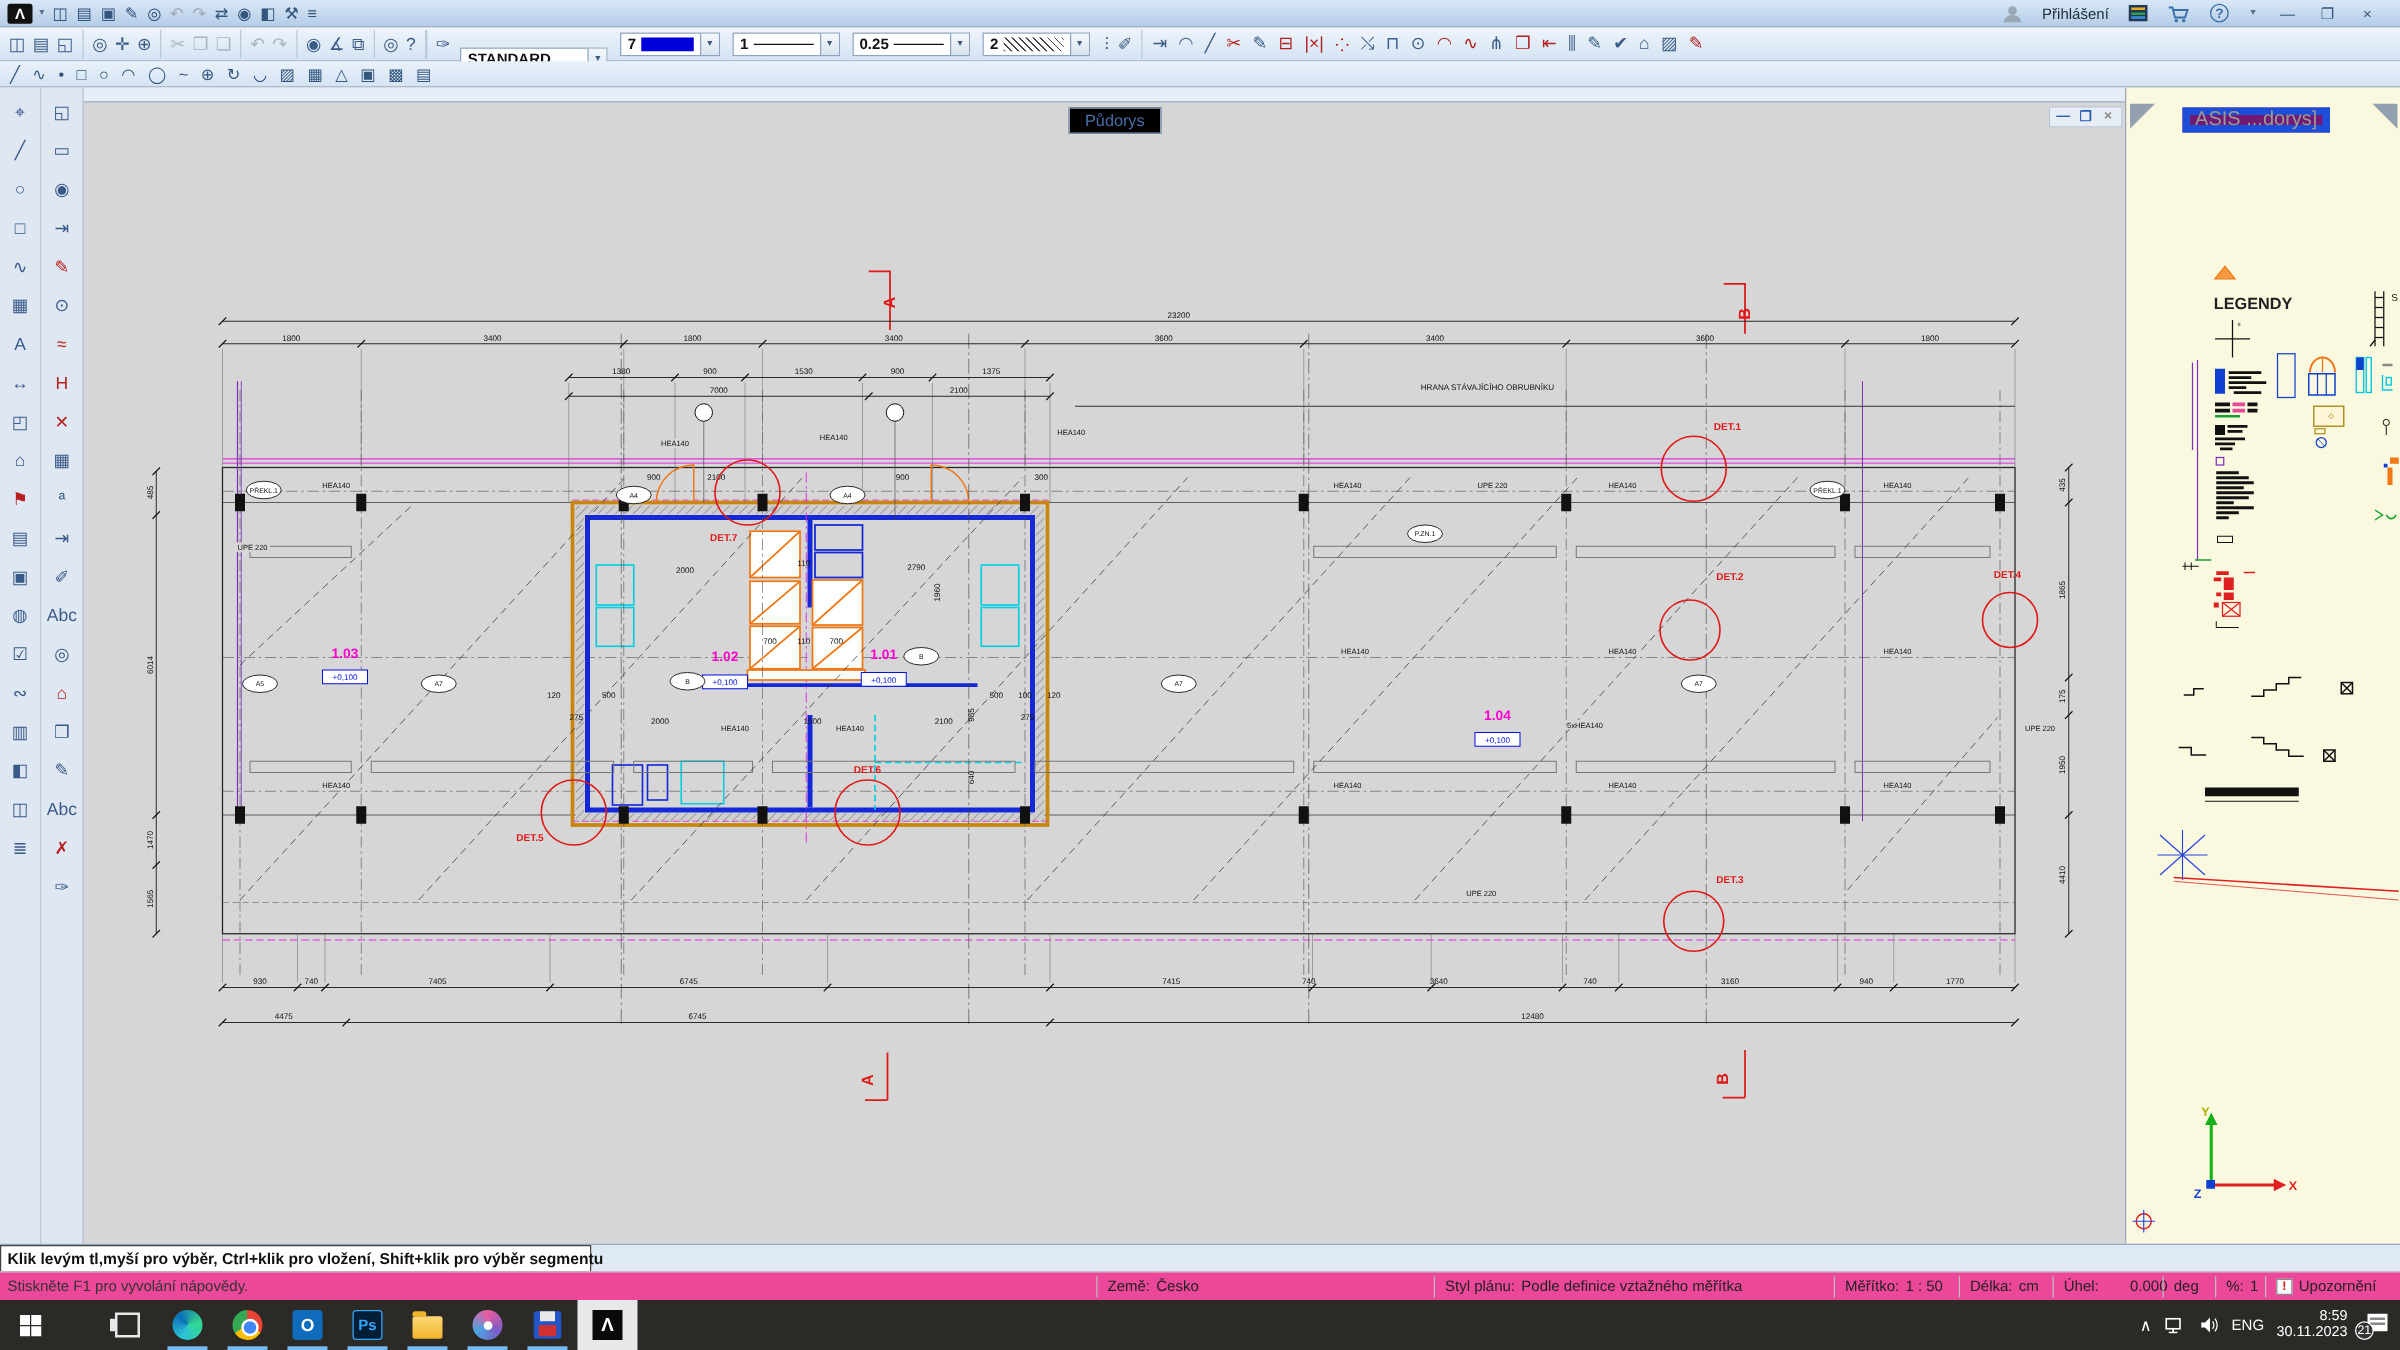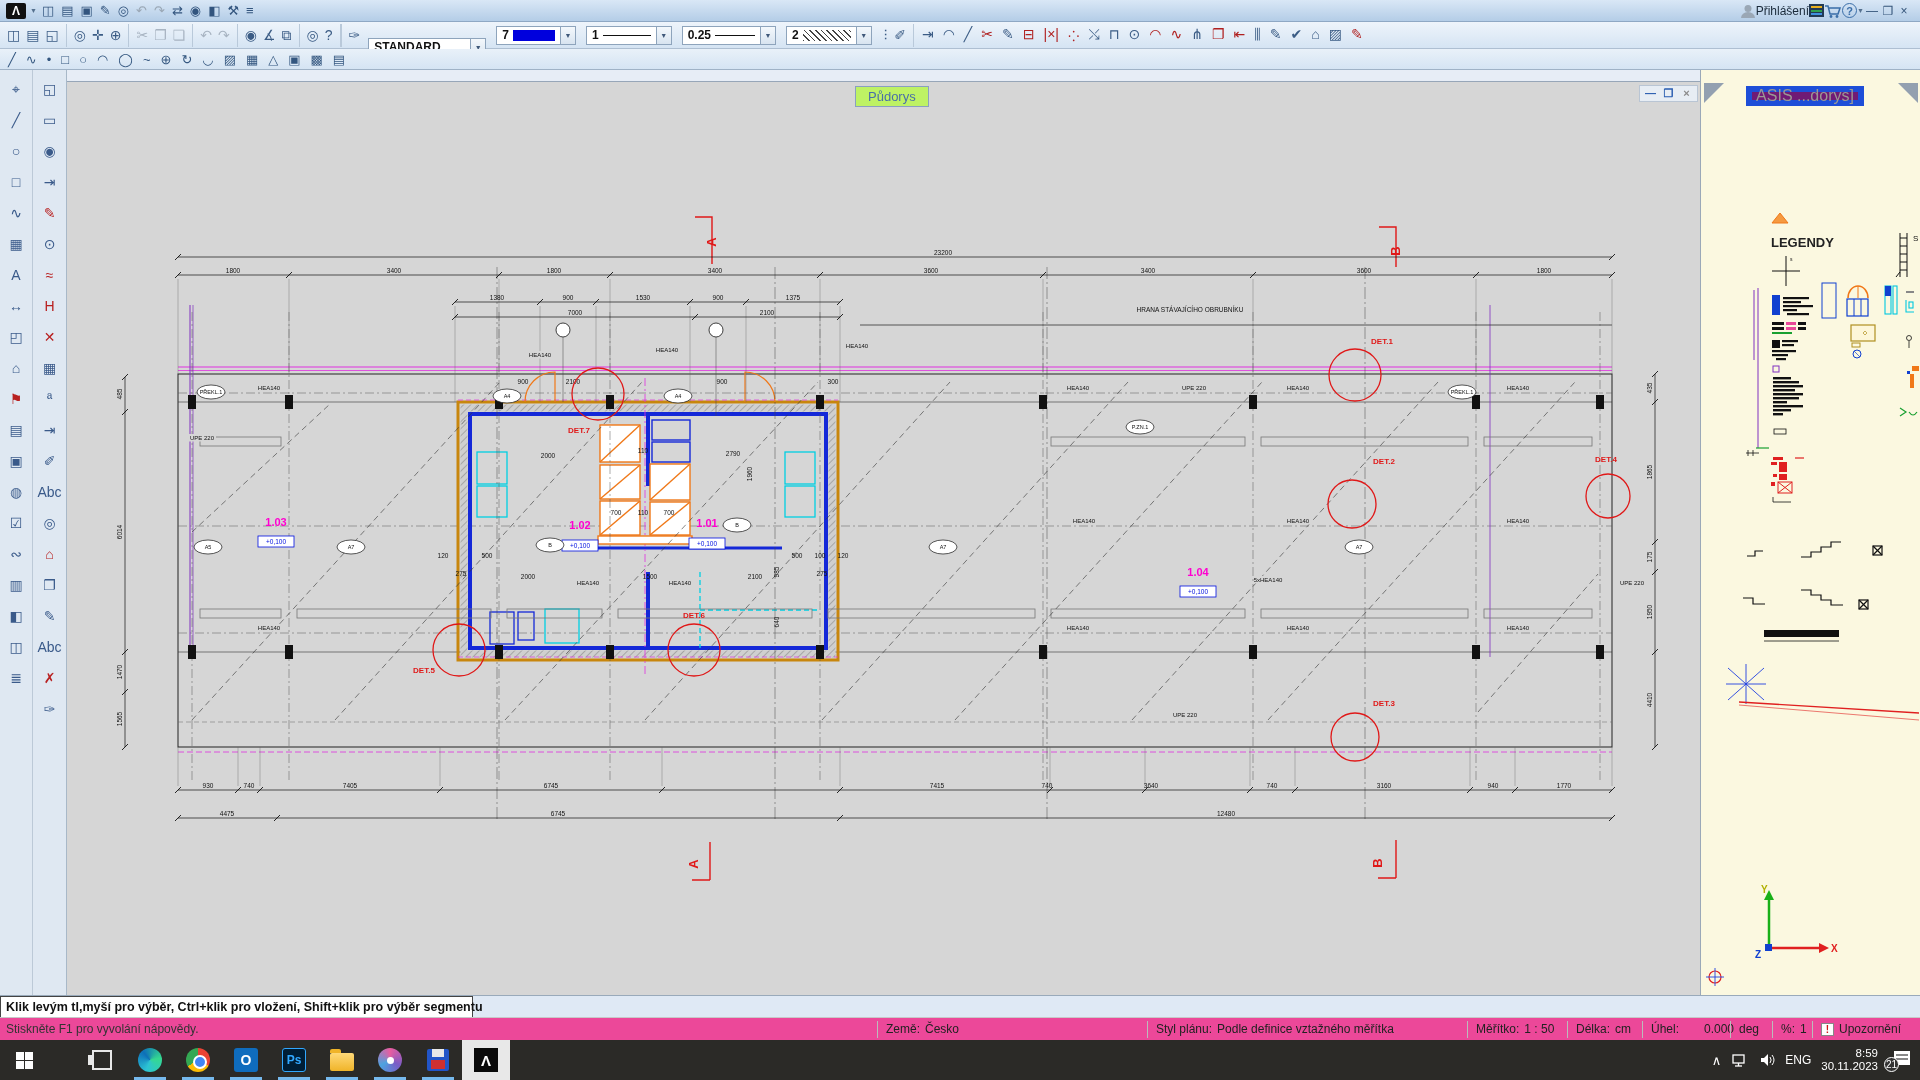--- a/index.html
+++ b/index.html
@@ -10,21 +10,21 @@
   .titlebar{position:absolute;left:0;top:0;width:1920px;height:22px;
     background:linear-gradient(#d9e7f6,#b4cde7);border-bottom:1px solid #8fa8c4;
     display:flex;align-items:center;font-size:12px;color:#1a2a3a;}
   .qat{display:flex;align-items:center;gap:4px;padding-left:6px;}
   .logo{width:20px;height:16px;background:#111;color:#fff;font-weight:bold;
     display:flex;align-items:center;justify-content:center;font-size:12px;border-radius:2px;}
   .qicon{color:#33557e;font-size:13px;line-height:16px;padding:0 1px;}
   .qicon.gray{color:#9aa7b5;}
   .drop{font-size:7px;color:#55708e;}
   .title-text{position:absolute;left:0;right:0;text-align:center;font-size:13px;color:#13202e;pointer-events:none;}
-  .tb-right{margin-left:auto;display:flex;align-items:center;gap:0;padding-right:8px;z-index:2;}
+  .tb-right{margin-left:auto;display:flex;align-items:center;gap:16px;padding-right:18px;z-index:2;}
   .winbtn{font-size:12px;color:#35557a;width:16px;text-align:center;}
   .helpq{width:15px;height:15px;border:1px solid #3a6ea8;border-radius:50%;color:#3a6ea8;
     font-size:11px;display:flex;align-items:center;justify-content:center;font-weight:bold;}
 
   
   .toolbar2{position:absolute;left:0;top:22px;width:1920px;height:27px;
     background:linear-gradient(#eef4fb,#d5e4f3);border-bottom:1px solid #aebfd2;
     display:flex;align-items:center;font-size:12px;}
   .tgroup{display:flex;align-items:center;gap:6px;padding:0 7px;height:23px;border-right:1px solid #b9c9da;}
   .ticon{color:#3b5c85;font-size:14px;}
@@ -48,21 +48,21 @@
     border-right:1px solid #a8b8c8;display:flex;}
   .dcol{width:33px;display:flex;flex-direction:column;align-items:center;padding-top:6px;}
   .dcol:first-child{border-right:1px solid #bcc9d7;}
   .dicon{width:26px;height:26px;margin-bottom:5px;display:flex;align-items:center;justify-content:center;
     font-size:14px;color:#3a5a8a;border:1px solid transparent;border-radius:2px;}
   .dicon.red{color:#b82020;}
 
   
   .viewport{position:absolute;left:67px;top:70px;width:1633px;height:925px;background:#d6d6d6;}
   .vhead{position:absolute;left:0;top:0;width:100%;height:12px;background:#e7edf6;border-bottom:1px solid #97a6b8;}
-  .vtab{position:absolute;left:788px;top:16px;padding:2px 12px;background:#bef264;border:1px solid #8aa0c0;
+  .vtab{position:absolute;left:788px;top:16px;padding:2px 12px;background:#000000;border:1px solid #8aa0c0;
     color:#4a6fa8;font-size:13px;z-index:5;}
   .vwinbtns{position:absolute;right:2px;top:15px;display:flex;gap:3px;z-index:5;
     background:rgba(232,238,246,.95);padding:1px 3px;border:1px solid #b9c5d4;}
   .vwb{font-size:11px;width:15px;text-align:center;color:#2a5db0;font-weight:bold;}
   .vwb.close{color:#8a8a8a;}
 
   
   .sheet{position:absolute;left:1700px;top:70px;width:220px;height:925px;background:#fbf8e0;border-left:1px solid #9aa8b8;}
   .asis{position:absolute;left:45px;top:16px;width:118px;height:20px;border:6px solid #1d4ed8;
     background:#701a75;color:#9a9a94;font-size:16px;display:flex;align-items:center;justify-content:center;z-index:4;}

